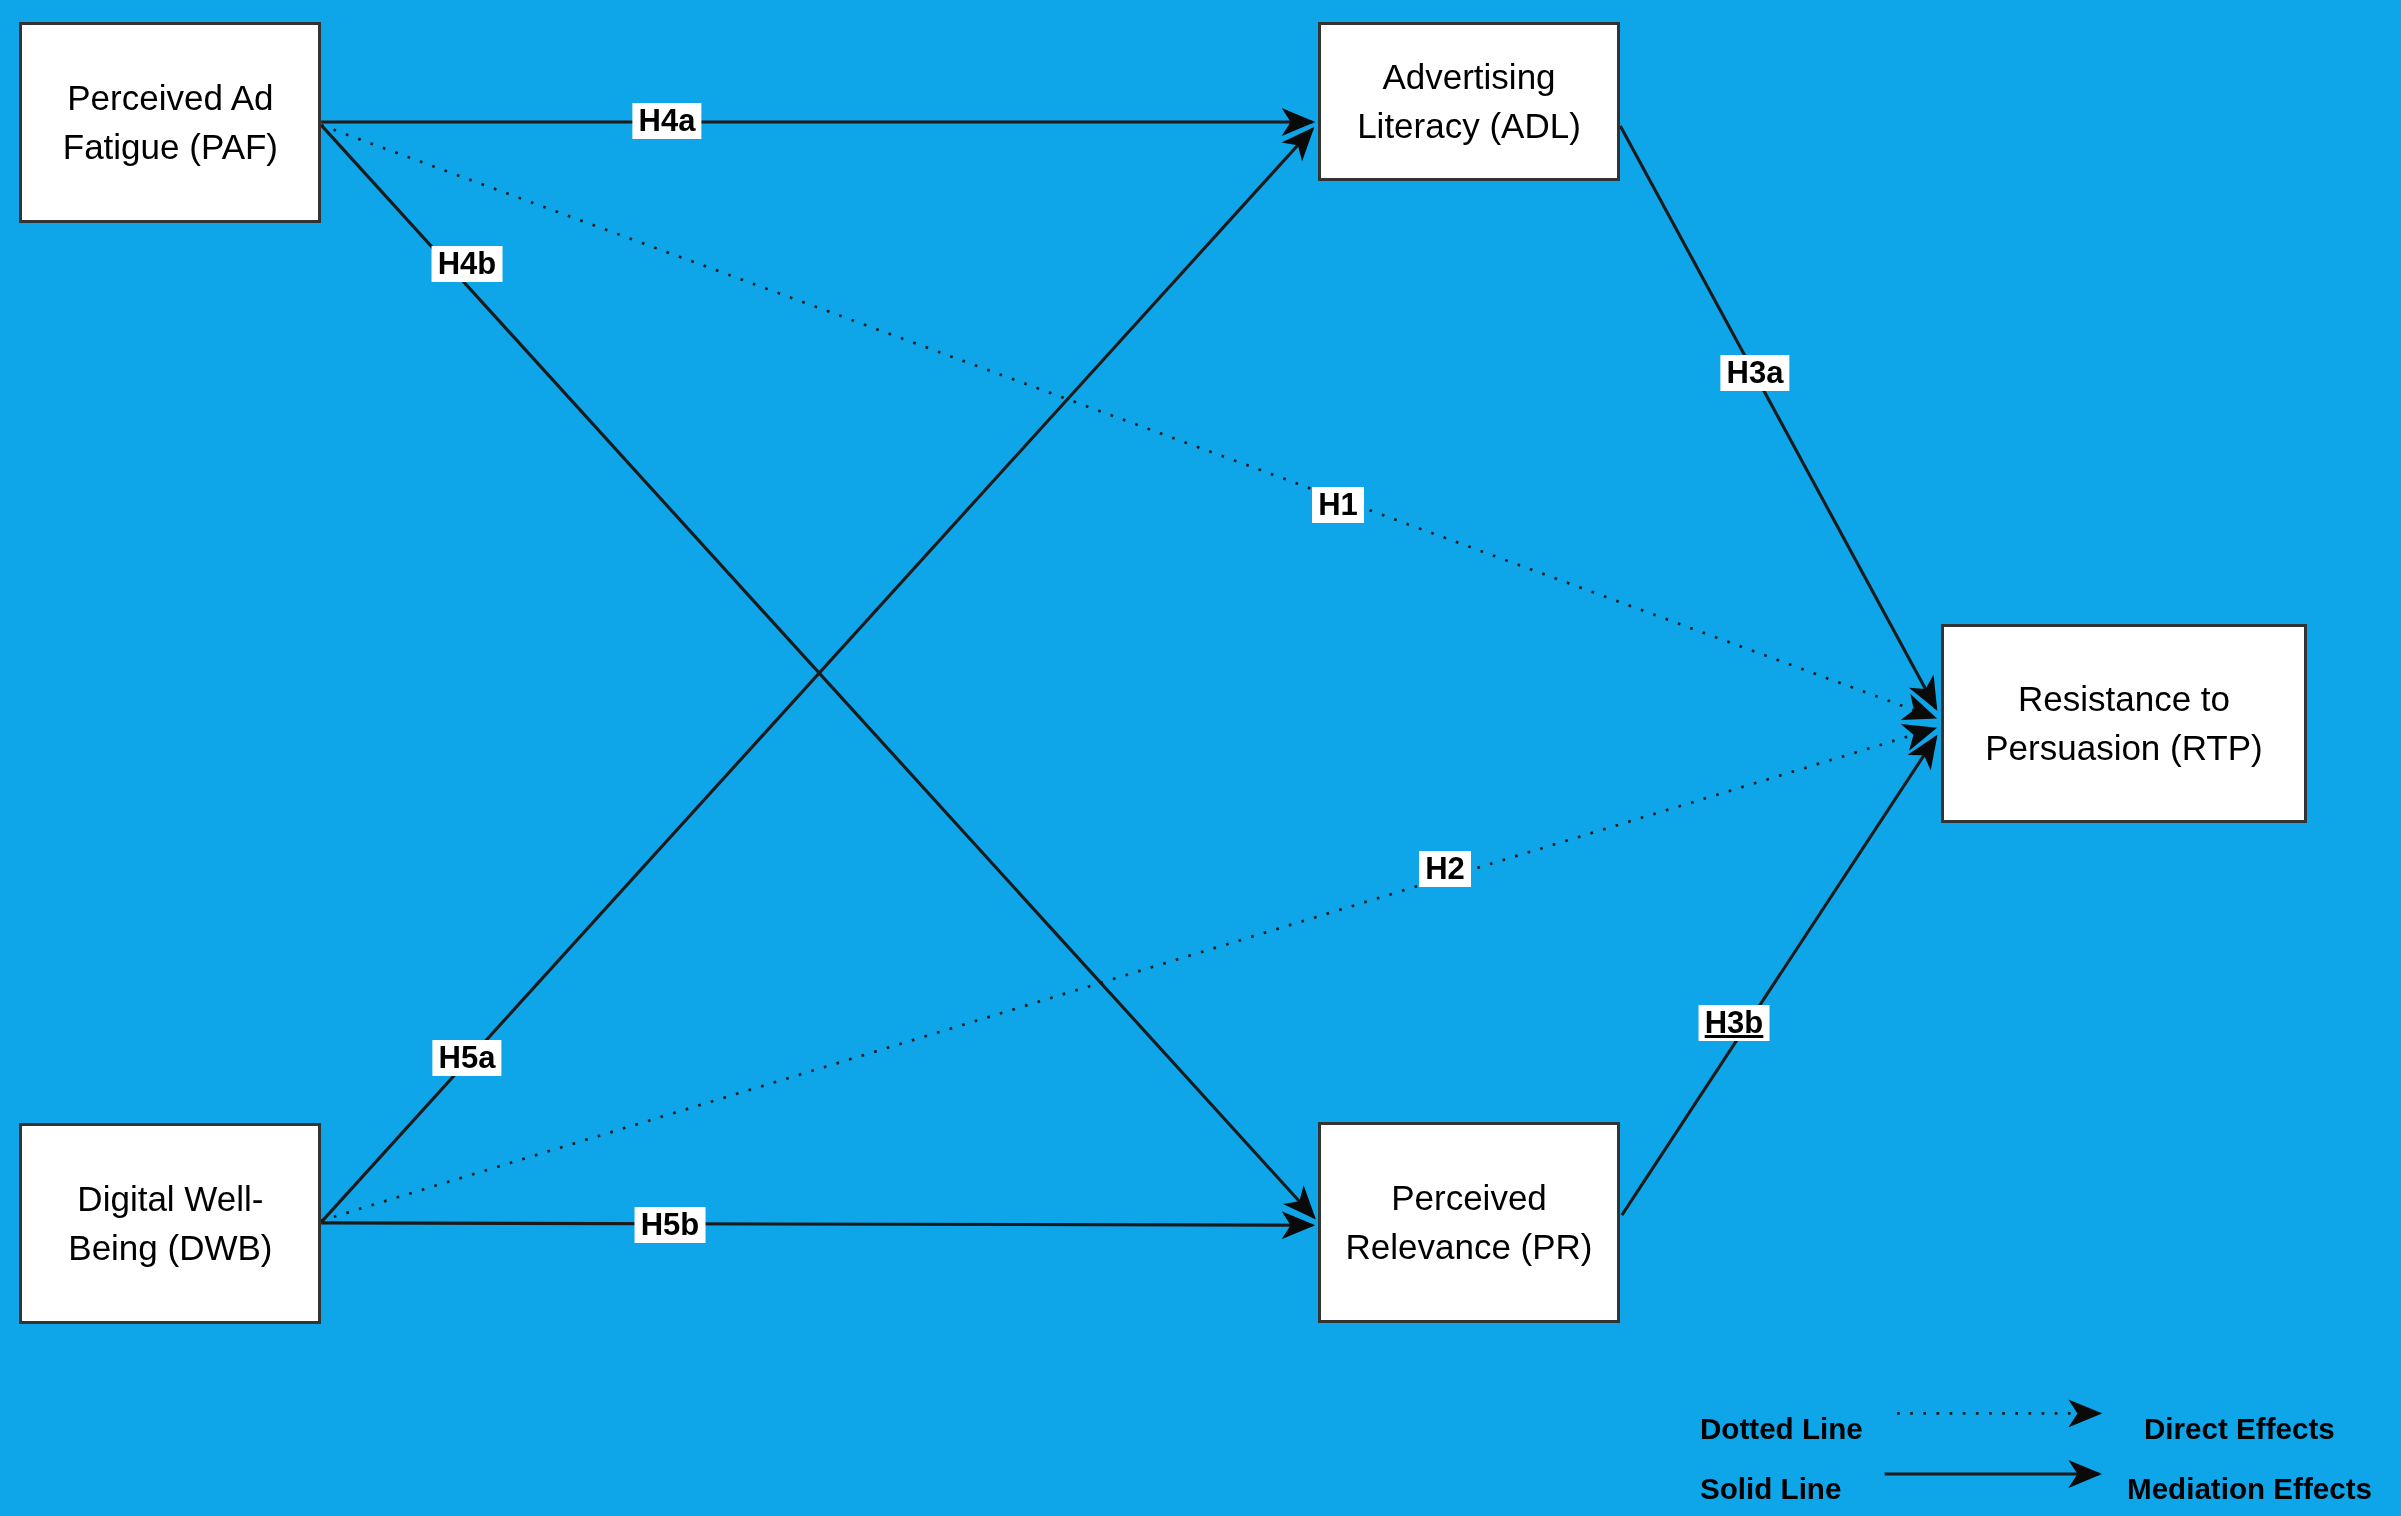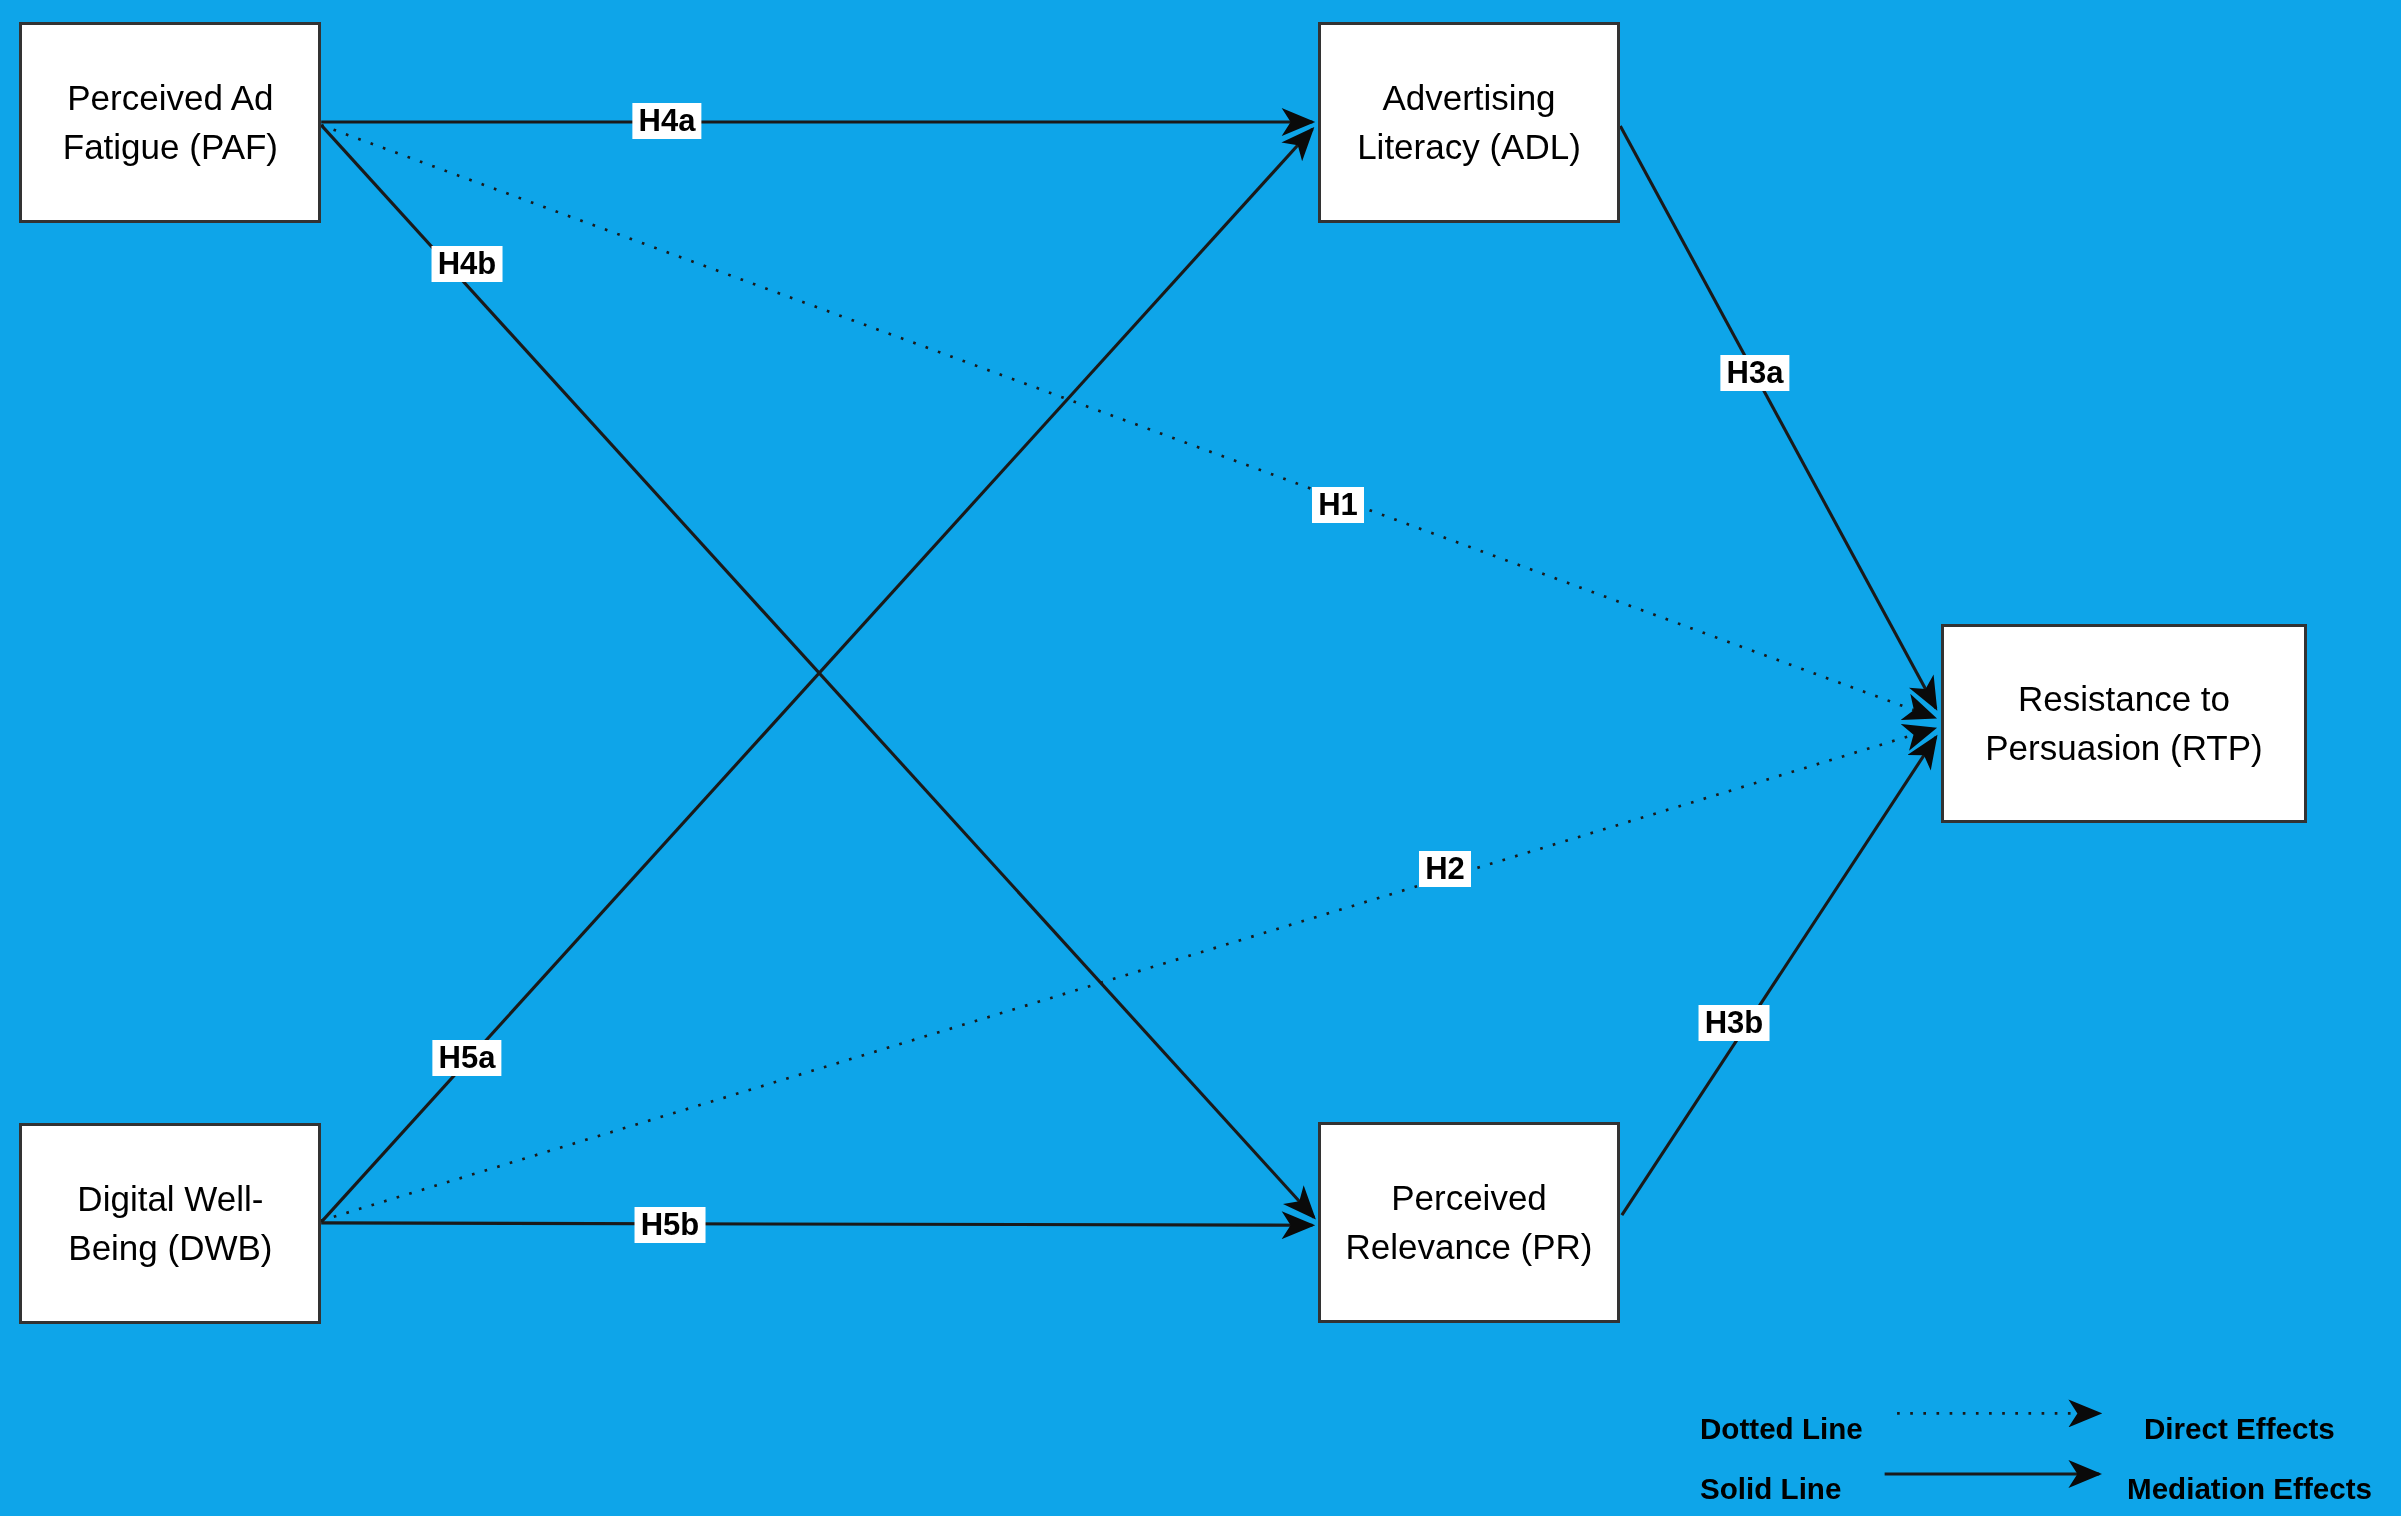--- a/index.html
+++ b/index.html
@@ -94,42 +94,42 @@
     <line class="edge-solid" x1="2086" y1="1563" x2="2490" y2="948" marker-end="url(#arrow)"></line>
 
     <line class="edge-dotted" x1="2440" y1="1818" x2="2700" y2="1818" marker-end="url(#arrow)"></line>
     <line class="edge-solid" x1="2424" y1="1896" x2="2700" y2="1896" marker-end="url(#arrow)"></line>
   </svg>
 
   <div class="node" style="left:19.4px; top:22px; width:302px; height:201px;">
     <span>Perceived Ad Fatigue (PAF)</span>
   </div>
 
-  <div class="node" style="left:1318px; top:22px; width:302px; height:201px;">
+  <div class="node" style="left:1318px; top:22px; width:302px; height:159px;">
     <span>Advertising Literacy (ADL)</span>
   </div>
 
   <div class="node" style="left:1941px; top:624px; width:366px; height:199px;">
     <span>Resistance to Persuasion (RTP)</span>
   </div>
 
   <div class="node" style="left:19.4px; top:1123px; width:302px; height:201px;">
     <span>Digital Well-Being (DWB)</span>
   </div>
 
   <div class="node" style="left:1318px; top:1122px; width:302px; height:201px;">
     <span>Perceived Relevance (PR)</span>
   </div>
 
   <div class="edge-label" style="left:667px; top:121px;">H4a</div>
   <div class="edge-label" style="left:467px; top:264px;">H4b</div>
   <div class="edge-label" style="left:1338px; top:505px;">H1</div>
   <div class="edge-label" style="left:1755px; top:373px;">H3a</div>
   <div class="edge-label" style="left:1445px; top:869px;">H2</div>
-  <div class="edge-label" style="left:1734px; top:1023px;">H3b</div>
+  <div class="edge-label" style="left:1734px; top:1023px;text-decoration:underline;">H3b</div>
   <div class="edge-label" style="left:467px; top:1058px;">H5a</div>
   <div class="edge-label" style="left:670px; top:1225px;">H5b</div>
 
   <div class="legend-text" style="left:1700px; top:1414px;">Dotted Line</div>
   <div class="legend-text" style="left:2144px; top:1414px;">Direct Effects</div>
   <div class="legend-text" style="left:1700px; top:1474px;">Solid Line</div>
   <div class="legend-text" style="left:2127px; top:1474px;">Mediation Effects</div>
 
 </div>
 

